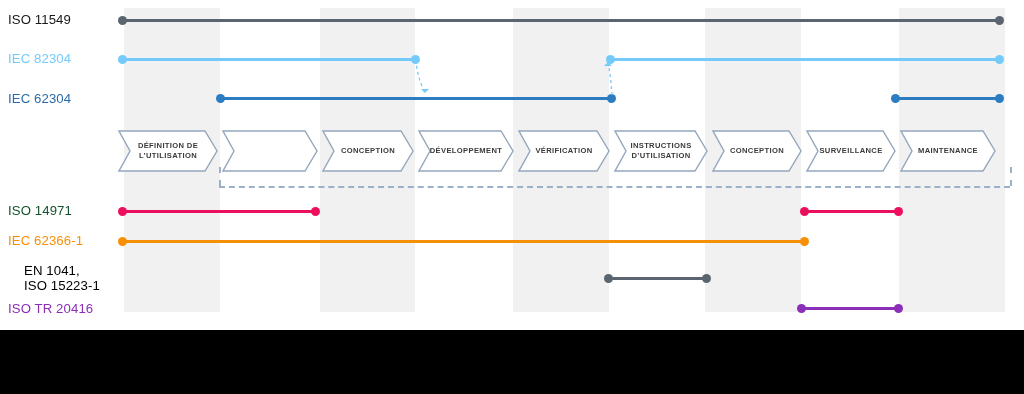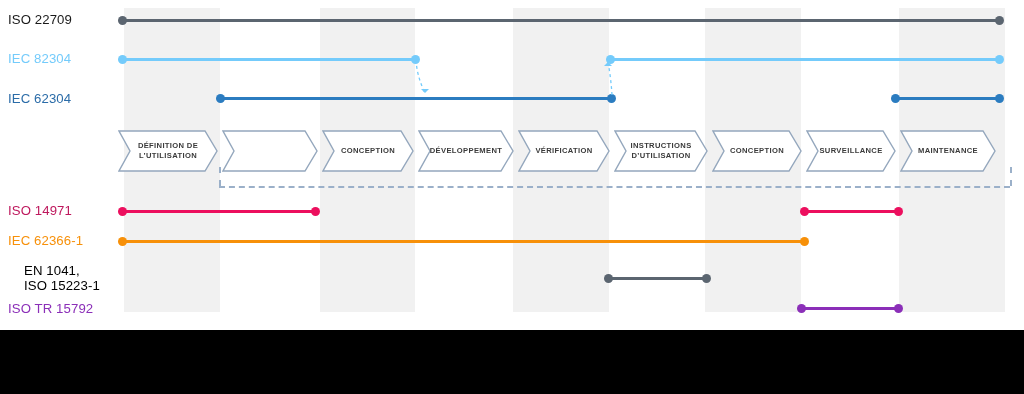--- a/index.html
+++ b/index.html
@@ -33,57 +33,57 @@
 
   <div id="bands">
       <div class="band" style="left: 124px; width: 96px; background: rgb(241, 241, 241);"></div>
       <div class="band" style="left: 320px; width: 95px; background: rgb(241, 241, 241);"></div>
       <div class="band" style="left: 513px; width: 96px; background: rgb(241, 241, 241);"></div>
       <div class="band" style="left: 705px; width: 96px; background: rgb(241, 241, 241);"></div>
       <div class="band" style="left: 899px; width: 106px; background: rgb(241, 241, 241);"></div>
     </div>
 
   <div id="standards-layer">
-      <div class="lbl" style="left: 8px; top: 12px; color: rgb(26, 26, 26);">ISO 22709</div>
+      <div class="lbl" style="left: 8px; top: 12px; color: rgb(26, 26, 26);">ISO 11549</div>
       <div class="track" style="left: 122px; width: 878px; top: 19px; background: rgb(91, 101, 112);"></div>
       <div class="dot" style="left: 118px; top: 16px; background: rgb(91, 101, 112);"></div>
       <div class="dot" style="left: 995px; top: 16px; background: rgb(91, 101, 112);"></div>
       <div class="lbl" style="left: 8px; top: 51px; color: rgb(116, 203, 251);">IEC 82304</div>
       <div class="track" style="left: 122px; width: 294px; top: 58px; background: rgb(116, 203, 251);"></div>
       <div class="dot" style="left: 118px; top: 55px; background: rgb(116, 203, 251);"></div>
       <div class="dot" style="left: 411px; top: 55px; background: rgb(116, 203, 251);"></div>
       <div class="track" style="left: 610px; width: 390px; top: 58px; background: rgb(116, 203, 251);"></div>
       <div class="dot" style="left: 606px; top: 55px; background: rgb(116, 203, 251);"></div>
       <div class="dot" style="left: 995px; top: 55px; background: rgb(116, 203, 251);"></div>
       <div class="lbl" style="left: 8px; top: 91px; color: rgb(43, 108, 168);">IEC 62304</div>
       <div class="track" style="left: 220px; width: 392px; top: 97px; background: rgb(43, 124, 192);"></div>
       <div class="dot" style="left: 216px; top: 94px; background: rgb(43, 124, 192);"></div>
       <div class="dot" style="left: 607px; top: 94px; background: rgb(43, 124, 192);"></div>
       <div class="track" style="left: 895px; width: 105px; top: 97px; background: rgb(43, 124, 192);"></div>
       <div class="dot" style="left: 891px; top: 94px; background: rgb(43, 124, 192);"></div>
       <div class="dot" style="left: 995px; top: 94px; background: rgb(43, 124, 192);"></div>
-      <div class="lbl" style="left: 8px; top: 203px; color: #be185d;">ISO 14971</div>
+      <div class="lbl" style="left: 8px; top: 203px; color: #14532d;">ISO 14971</div>
       <div class="track" style="left: 122px; width: 194px; top: 210px; background: rgb(236, 15, 94);"></div>
       <div class="dot" style="left: 118px; top: 207px; background: rgb(236, 15, 94);"></div>
       <div class="dot" style="left: 311px; top: 207px; background: rgb(236, 15, 94);"></div>
       <div class="track" style="left: 804px; width: 95px; top: 210px; background: rgb(236, 15, 94);"></div>
       <div class="dot" style="left: 800px; top: 207px; background: rgb(236, 15, 94);"></div>
       <div class="dot" style="left: 894px; top: 207px; background: rgb(236, 15, 94);"></div>
       <div class="lbl" style="left: 8px; top: 233px; color: rgb(247, 144, 9);">IEC 62366-1</div>
       <div class="track" style="left: 122px; width: 683px; top: 240px; background: rgb(247, 144, 9);"></div>
       <div class="dot" style="left: 118px; top: 237px; background: rgb(247, 144, 9);"></div>
       <div class="dot" style="left: 800px; top: 237px; background: rgb(247, 144, 9);"></div>
       <div class="lbl" style="left: 24px; top: 263px; color: #000000;">
         <div>EN 1041,</div>
         <div>ISO 15223-1</div>
       </div>
       <div class="track" style="left: 608px; width: 99px; top: 277px; background: rgb(91, 101, 112);"></div>
       <div class="dot" style="left: 604px; top: 274px; background: rgb(91, 101, 112);"></div>
       <div class="dot" style="left: 702px; top: 274px; background: rgb(91, 101, 112);"></div>
-      <div class="lbl" style="left: 8px; top: 301px; color: rgb(139, 47, 184);">ISO TR 15792</div>
+      <div class="lbl" style="left: 8px; top: 301px; color: rgb(139, 47, 184);">ISO TR 20416</div>
       <div class="track" style="left: 801px; width: 98px; top: 307px; background: rgb(139, 47, 184);"></div>
       <div class="dot" style="left: 797px; top: 304px; background: rgb(139, 47, 184);"></div>
       <div class="dot" style="left: 894px; top: 304px; background: rgb(139, 47, 184);"></div>
     </div>
 
   <svg class="dashArrow" style="left:0;top:0;width:1024px;height:130px;" viewBox="0 0 1024 130">
     <g id="transition-group">
         <path d="M 416 60 Q 417 76.5 425 93" stroke="#74cbfb" stroke-width="1.3" fill="none" stroke-dasharray="3 3"></path>
         <path d="M 421 89 L 425 93 L 429 89 Z" fill="#74cbfb"></path>
         <path d="M 612 95 Q 611 78.5 608 62" stroke="#74cbfb" stroke-width="1.3" fill="none" stroke-dasharray="3 3"></path>

